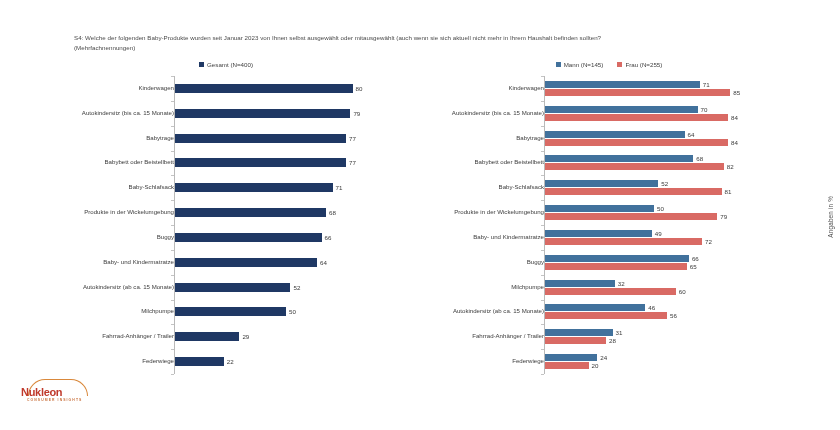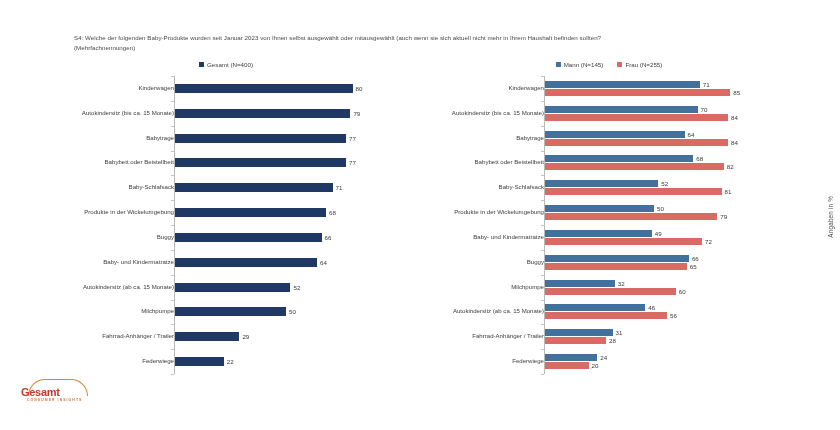--- a/index.html
+++ b/index.html
@@ -447,15 +447,15 @@
           <div class="tick" style="top: 298px;"></div>
         </div>
       </div>
     </div>
 </div>
 
 <div id="angaben">Angaben in %</div>
 
 <div id="logo">
   <div class="logo-arc"></div>
-  <div class="logo-word">Gesamt</div>
+  <div class="logo-word">Nukleon</div>
   <div class="logo-sub">CONSUMER INSIGHTS</div>
 </div>
 
 </body></html>

